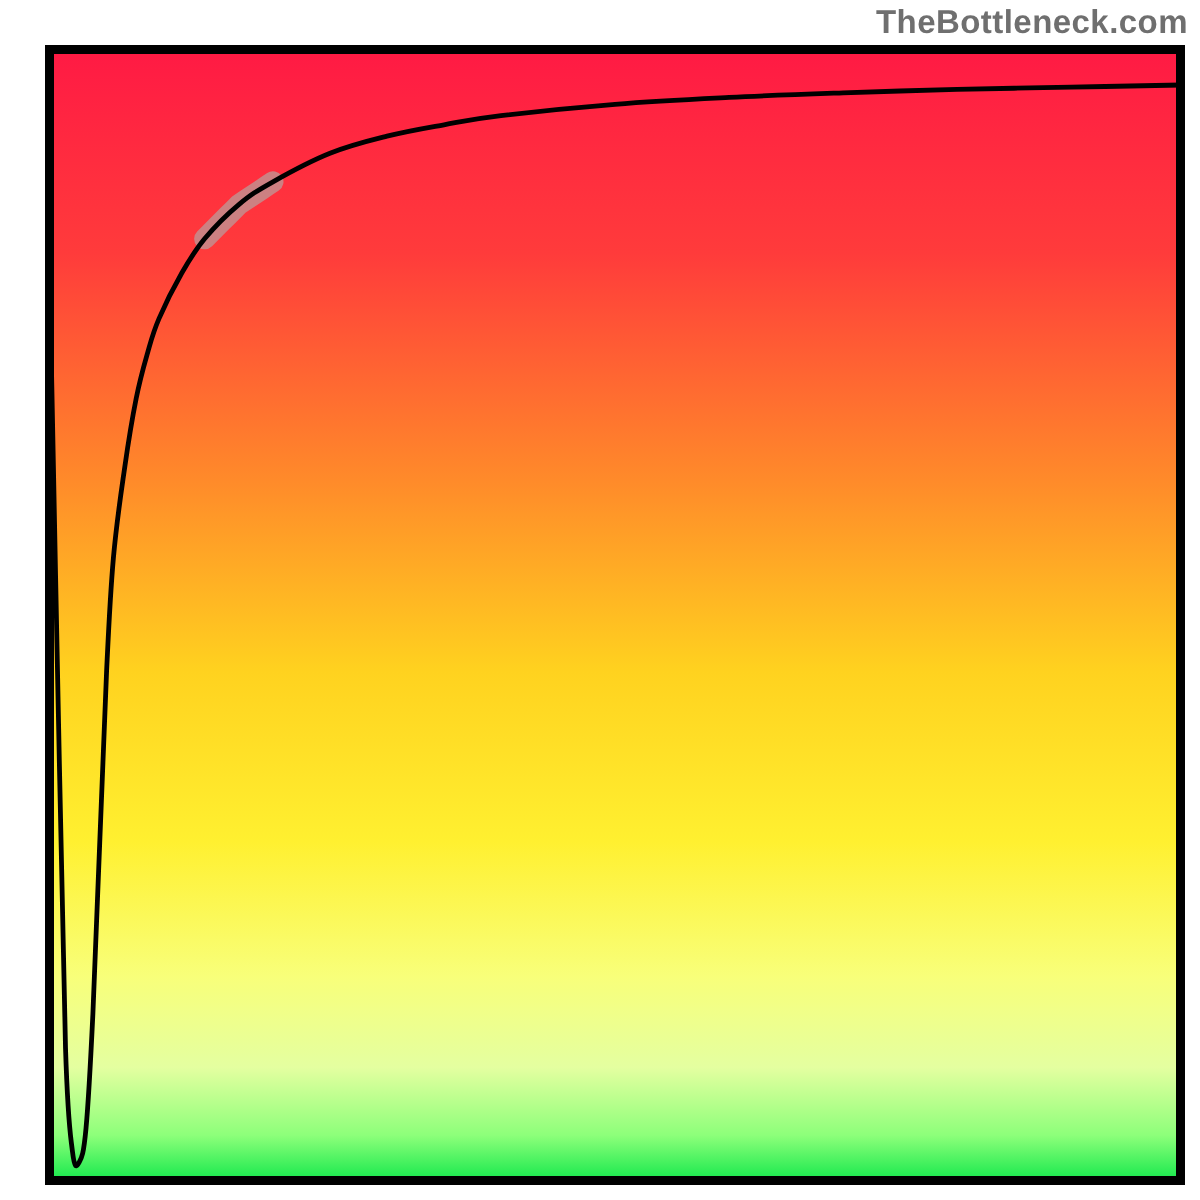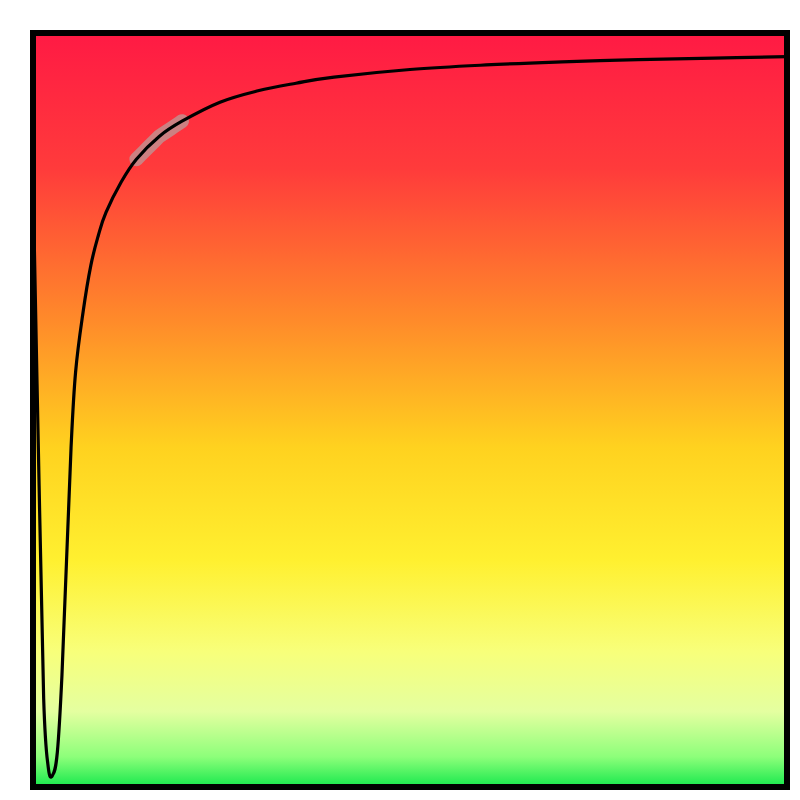--- a/index.html
+++ b/index.html
@@ -29,20 +29,21 @@
     font-weight: 600;
     color: #6f6f6f;
     letter-spacing: 0.3px;
     user-select: none;
   }
 </style>
 </head>
 <body>
 
 <div class="stage">
+  <div class="watermark">TheBottleneck.com</div>
 
   <svg class="chart" width="800" height="800" viewBox="0 0 800 800">
     <defs>
       <linearGradient id="bg-grad" x1="0" y1="0" x2="0" y2="1">
           <stop offset="0.00%" stop-color="#ff1a44"></stop>
           <stop offset="18.00%" stop-color="#ff3b3b"></stop>
           <stop offset="38.00%" stop-color="#ff8a2a"></stop>
           <stop offset="55.00%" stop-color="#ffd21f"></stop>
           <stop offset="70.00%" stop-color="#fff030"></stop>
           <stop offset="82.00%" stop-color="#f8ff7a"></stop>

